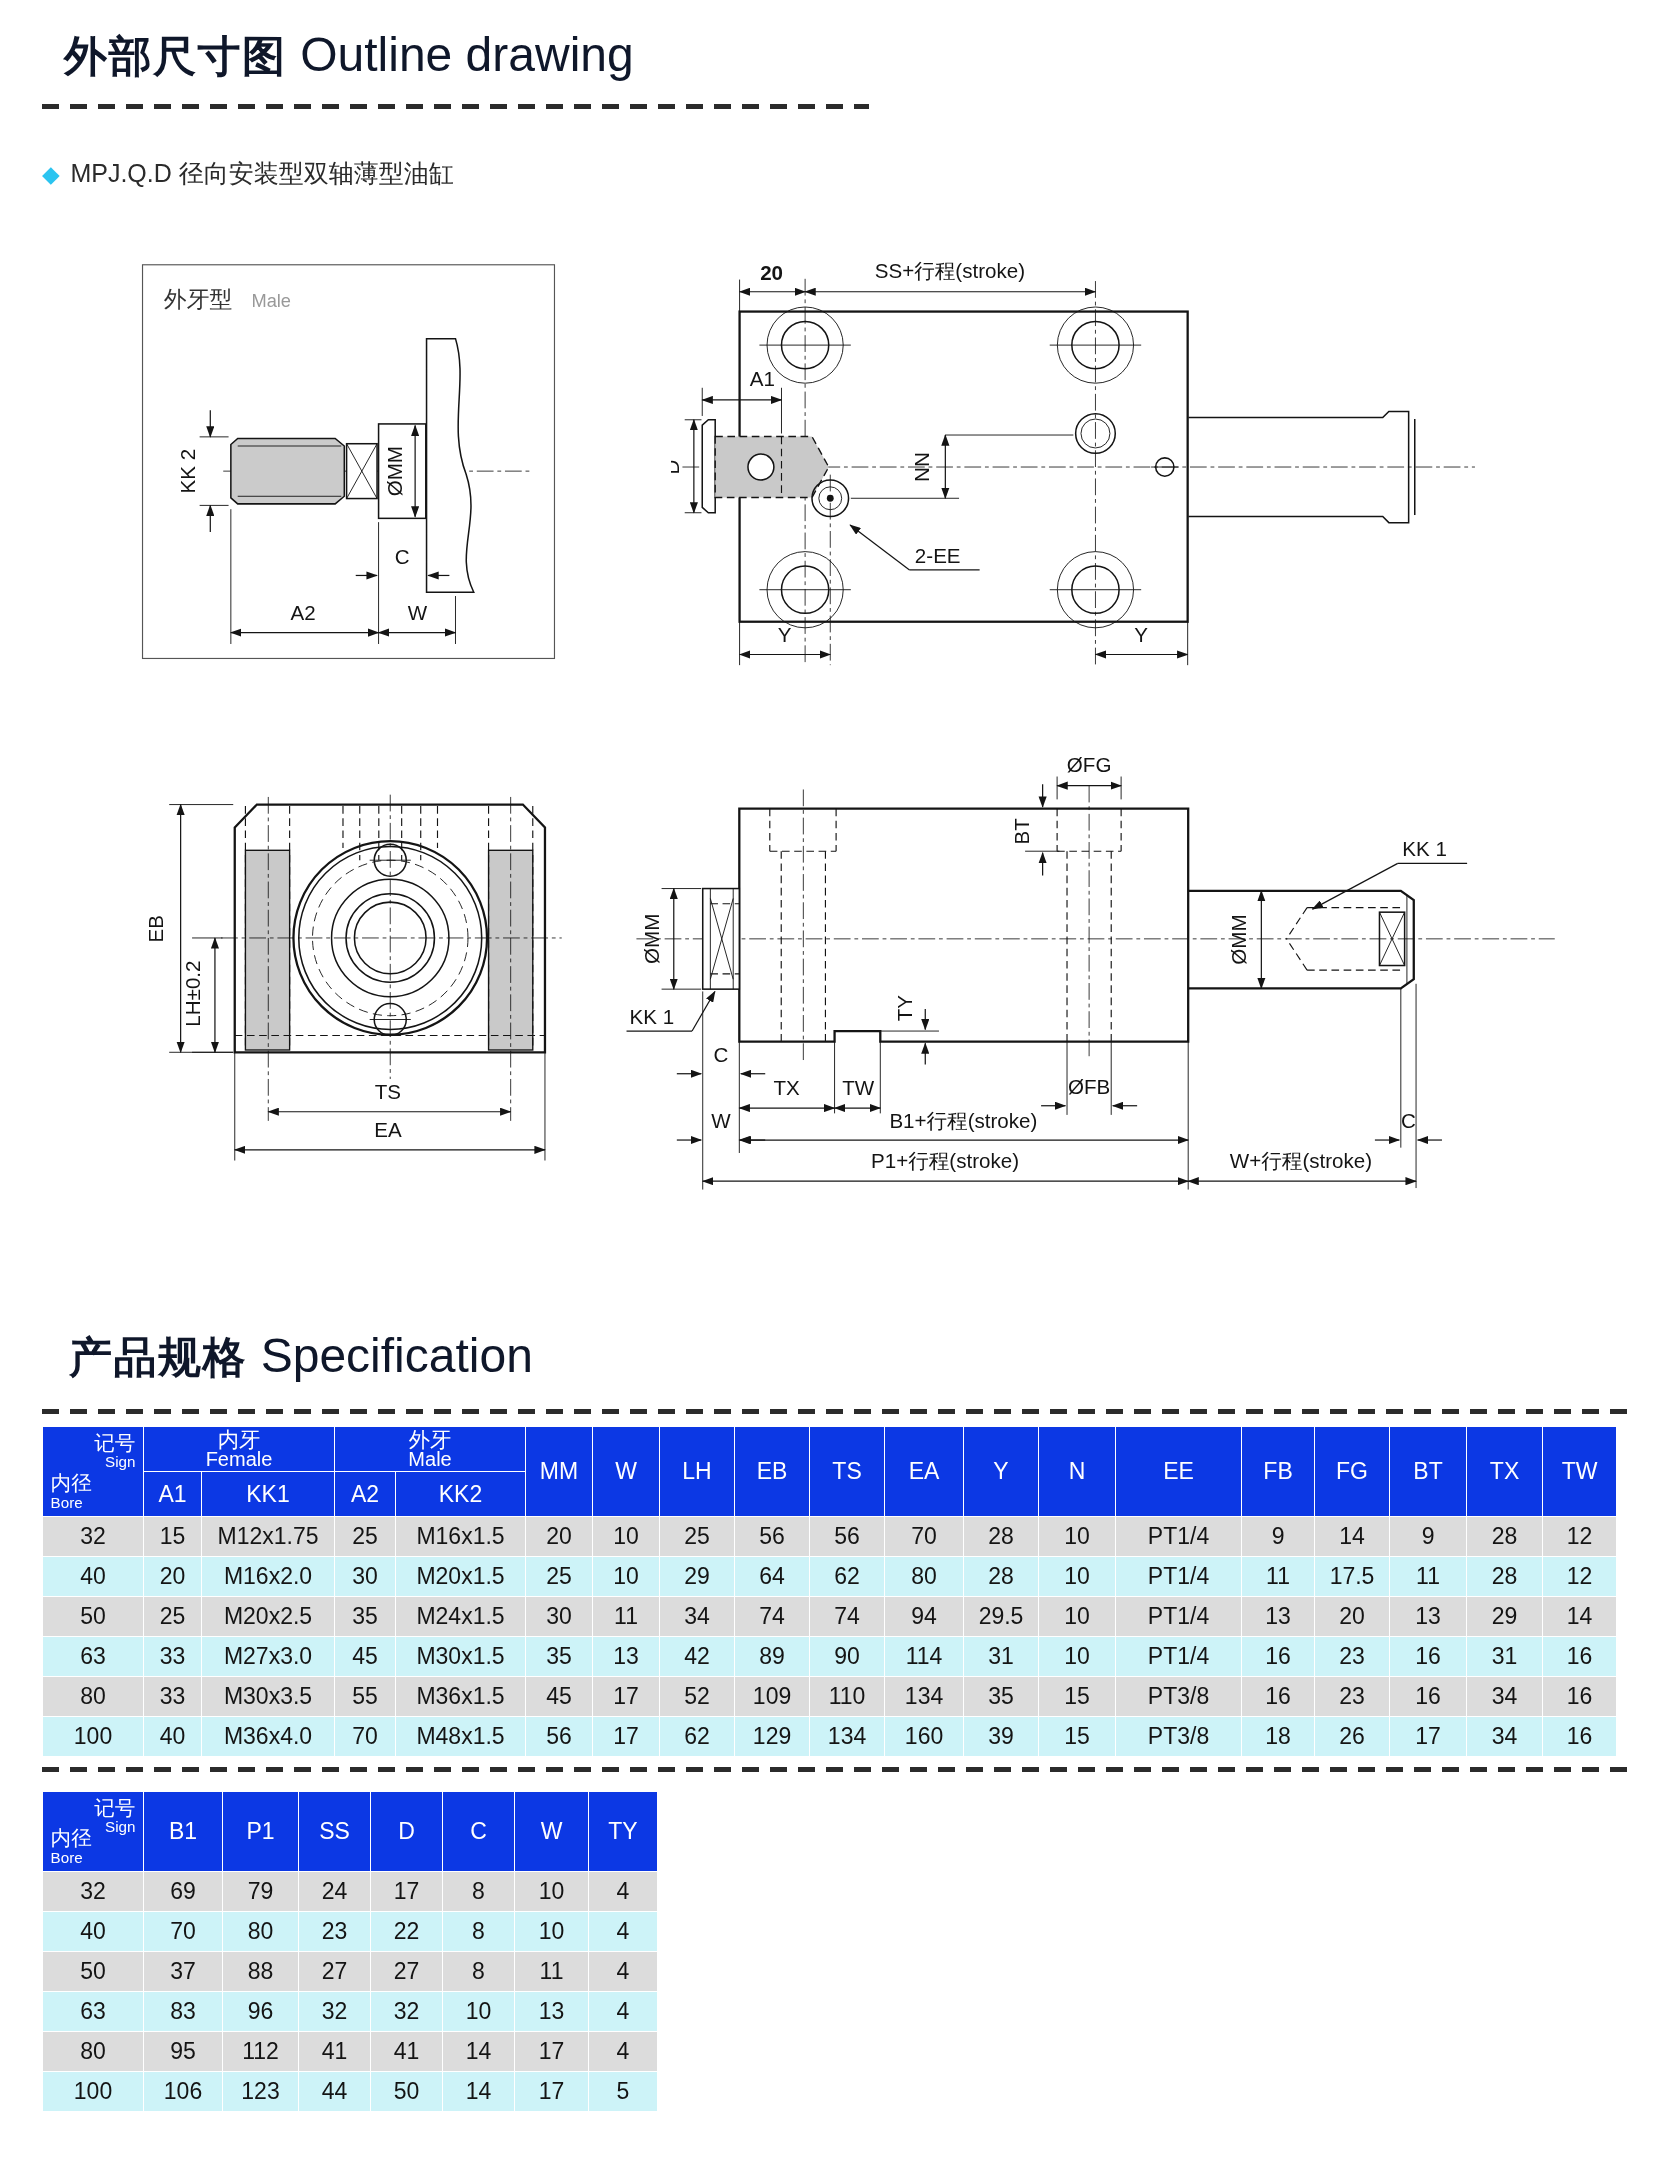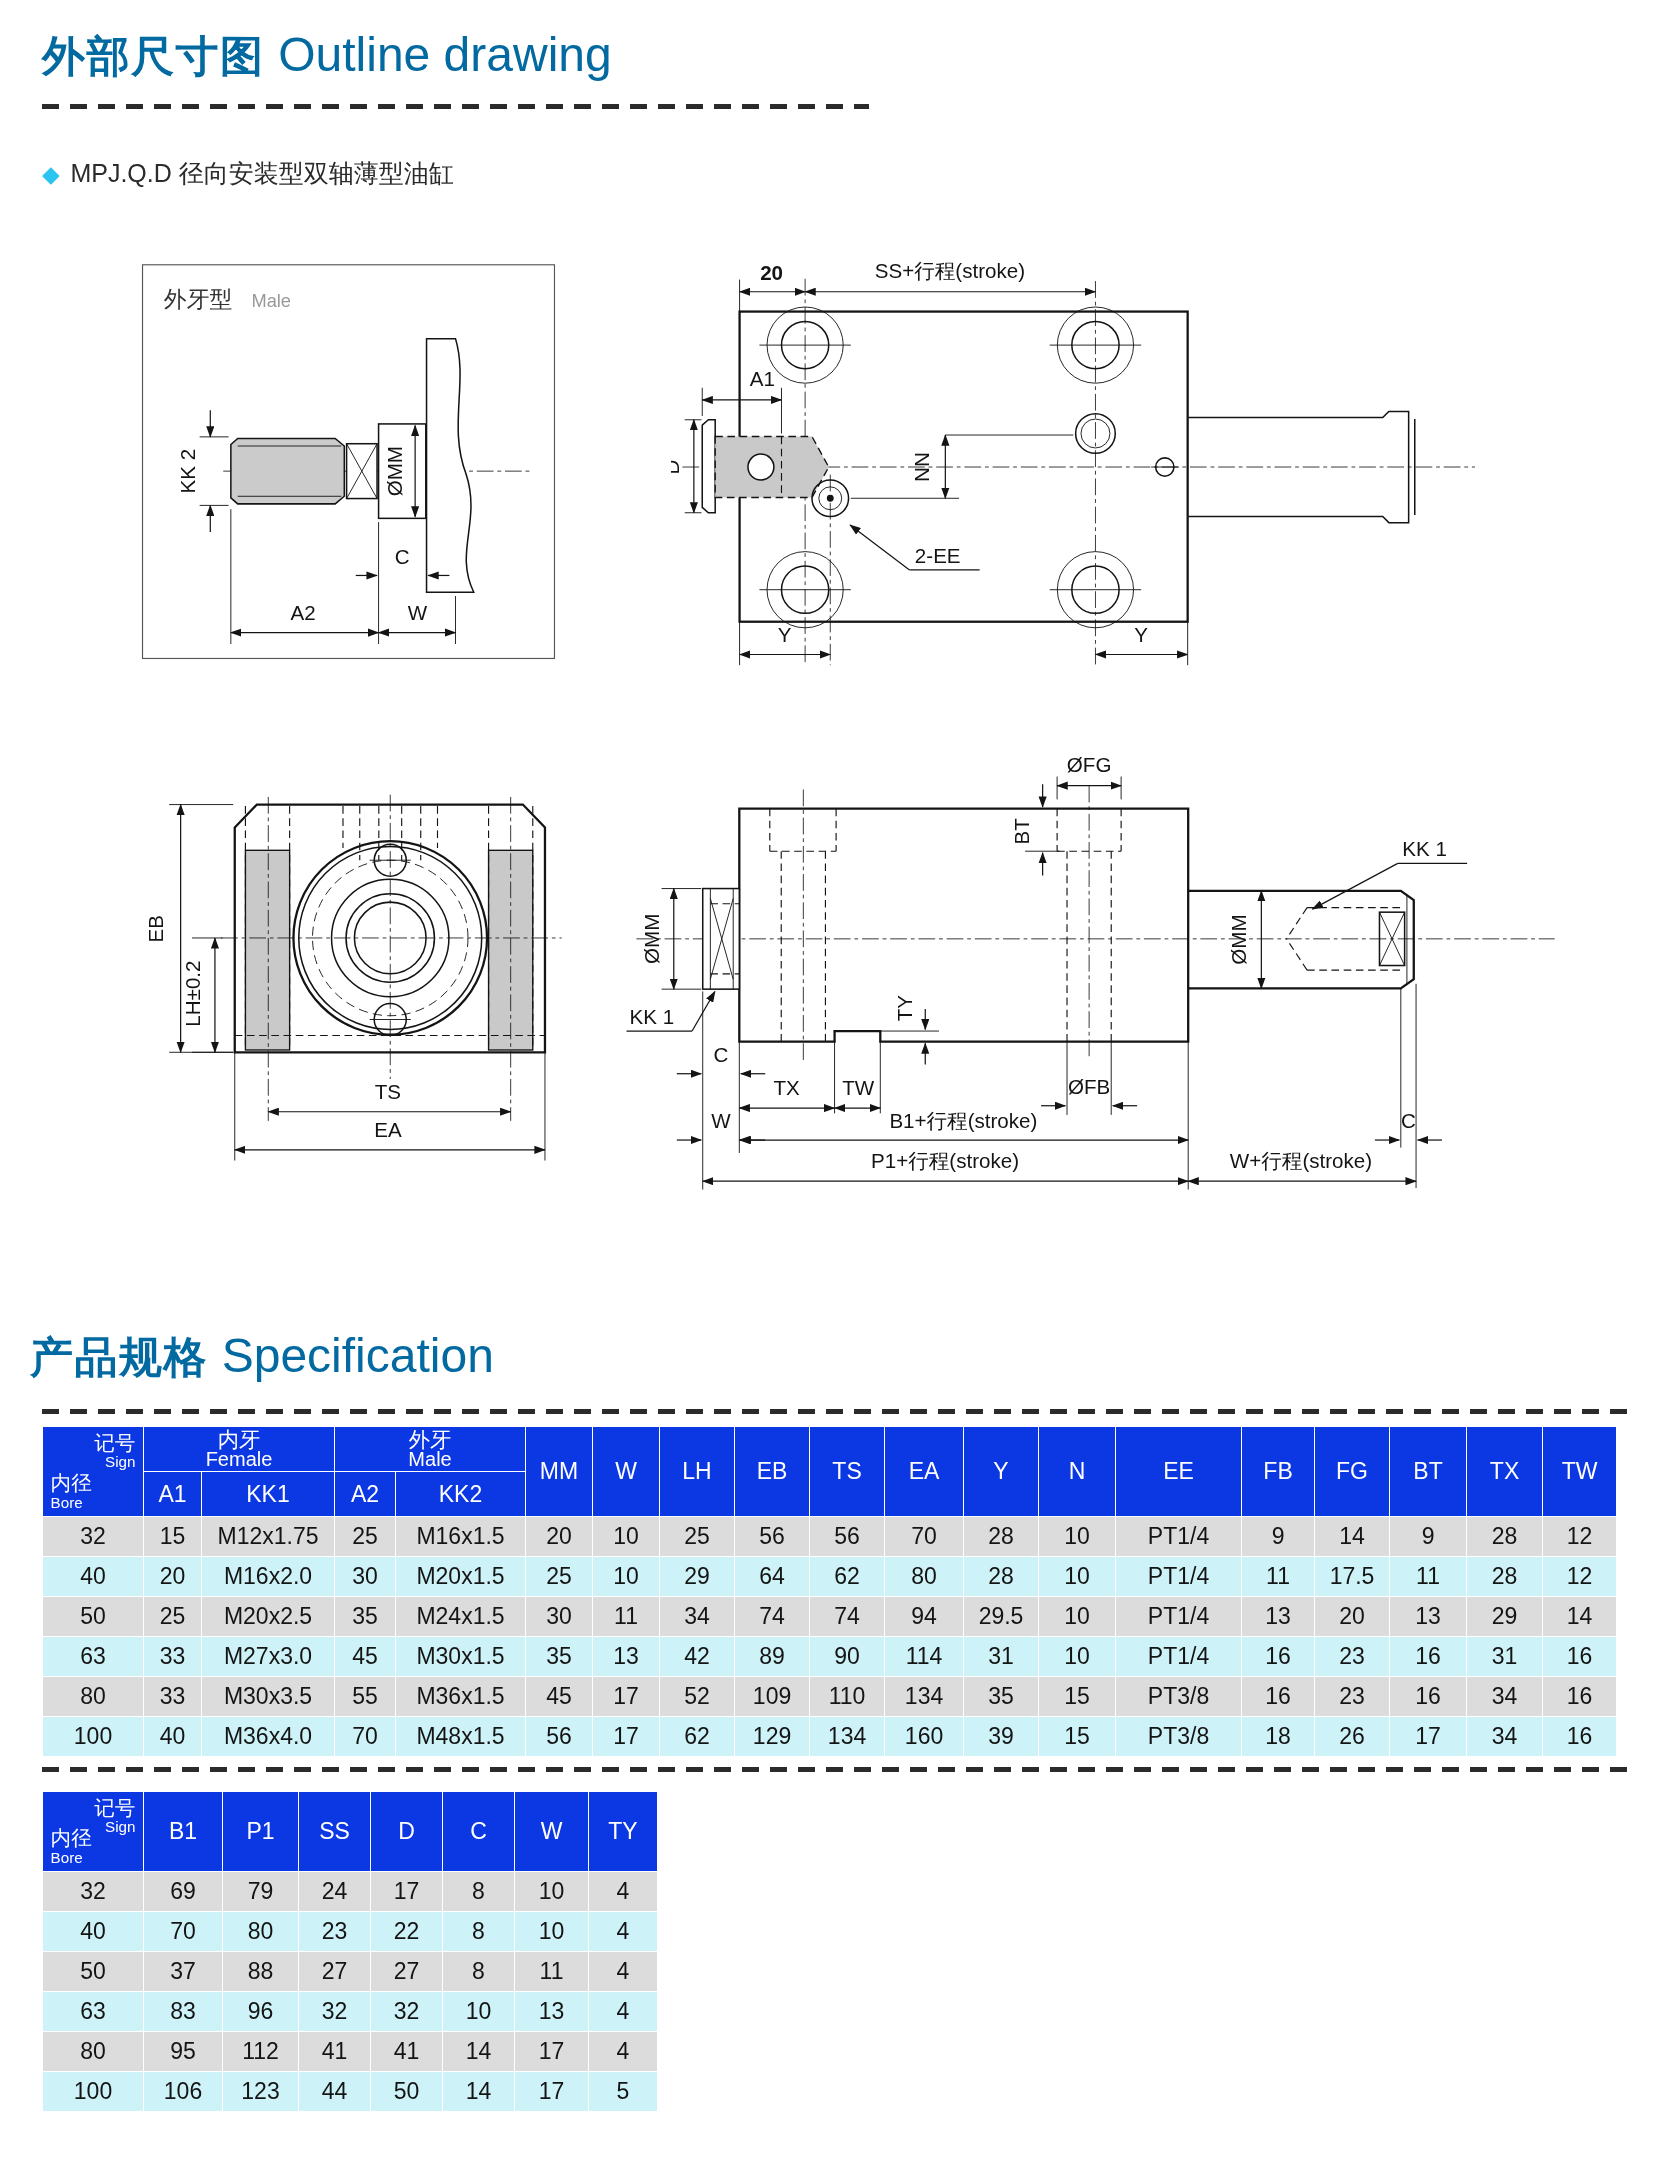--- a/index.html
+++ b/index.html
@@ -1,20 +1,20 @@
 <!DOCTYPE html>
 <html style="font-size:12.2px"><head>
 <meta charset="utf-8">
 <style>
   html,body{margin:0;padding:0;}
   body{width:1677px;height:2183px;position:relative;background:#ffffff;overflow:hidden;
        font-family:"Liberation Sans",sans-serif;}
   .abs{position:absolute;}
   
-  .sec-title{display:flex;align-items:baseline;gap:13.7px;color:#0369a1;}
+  .sec-title{display:flex;align-items:baseline;gap:13.7px;color:#0f172a;margin-left:22px;}
   .sec-title .zh{font-size:43px;font-weight:bold;letter-spacing:1.5px;}
   .sec-title .en{font-size:48px;font-weight:normal;}
   .dash{height:5.3px;background:repeating-linear-gradient(90deg,#2b2b2b 0 17.5px,transparent 17.5px 28px);}
   .sub{display:flex;align-items:baseline;gap:10.7px;}
   .sub .dia{color:#2BC4F0;font-size:23px;}
   .sub .zh{font-size:25px;color:#2b2b2b;}
   .sub .en{font-size:23px;color:#8c8c8c;}
   
   .ln2{stroke:#141414;stroke-width:2;fill:none;}
   .ln25{stroke:#141414;stroke-width:3;fill:none;}
@@ -345,21 +345,21 @@
   <line x1="1892" y1="1495" x2="1860" y2="1495" class="dim" marker-end="url(#ah)"></line>
   <text x="1848" y="1479" text-anchor="middle" class="dt">C</text>
 
   <line x1="1559" y1="1366" x2="1559" y2="1560" class="thin"></line>
   <line x1="922" y1="1549" x2="1559" y2="1549" class="dim" marker-start="url(#ah)" marker-end="url(#ah)"></line>
   <text x="1240" y="1532" text-anchor="middle" class="dt">P1+行程(stroke)</text>
   <line x1="1559" y1="1549" x2="1858" y2="1549" class="dim" marker-start="url(#ah)" marker-end="url(#ah)"></line>
   <text x="1707" y="1532" text-anchor="middle" class="dt">W+行程(stroke)</text>
 </svg>
 
-<div class="abs sec-title" style="left:30px;top:1328px;">
+<div class="abs sec-title" style="left:47px;top:1328px;">
   <span class="zh">产品规格</span>
   <span class="en">Specification</span>
 </div>
 <div class="abs dash" style="left:42px;top:1409px;width:1593px;"></div>
 
 <table class="spec abs" style="left:42px;top:1426px;width:1574px;">
   <colgroup>
     <col style="width:101px">
       <col style="width:58px">
       <col style="width:133px">

